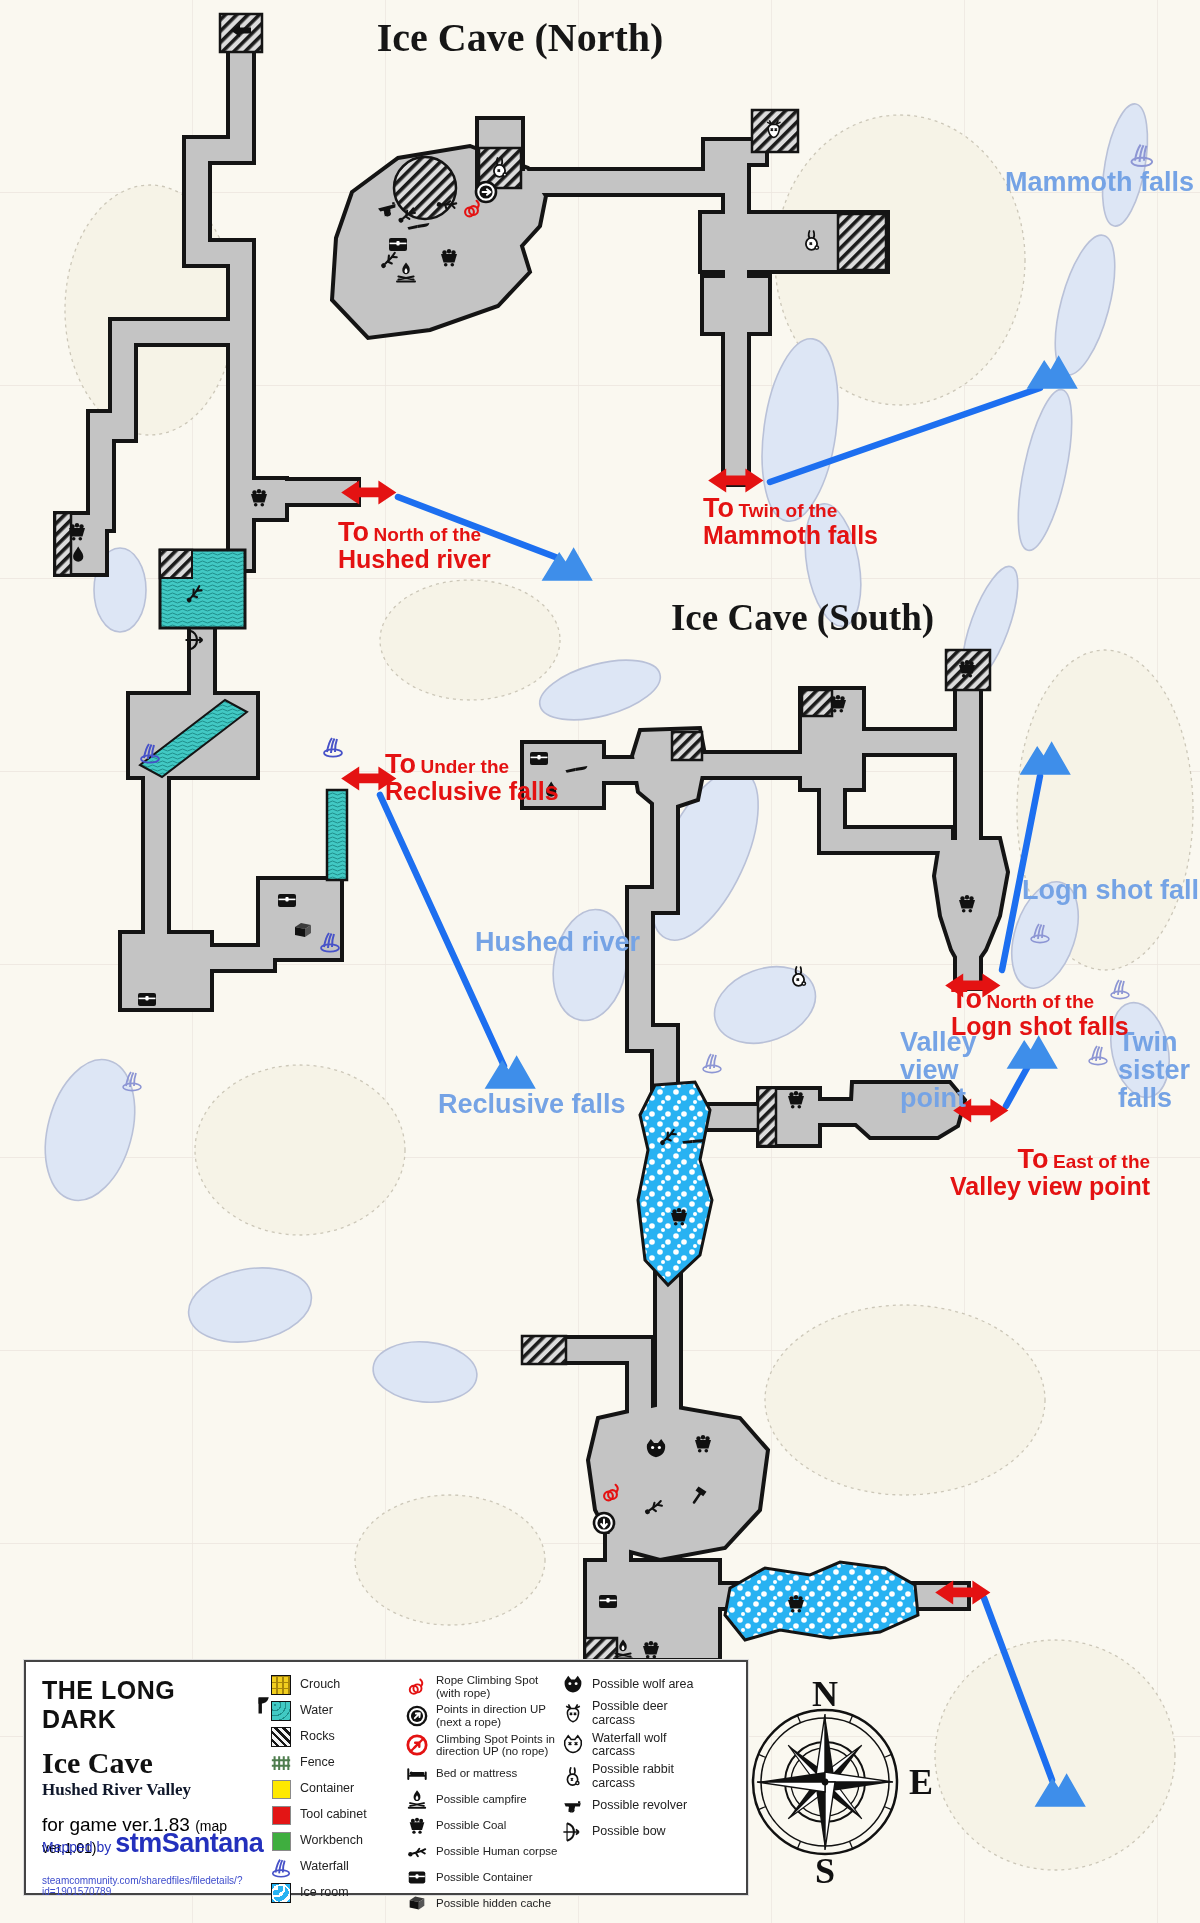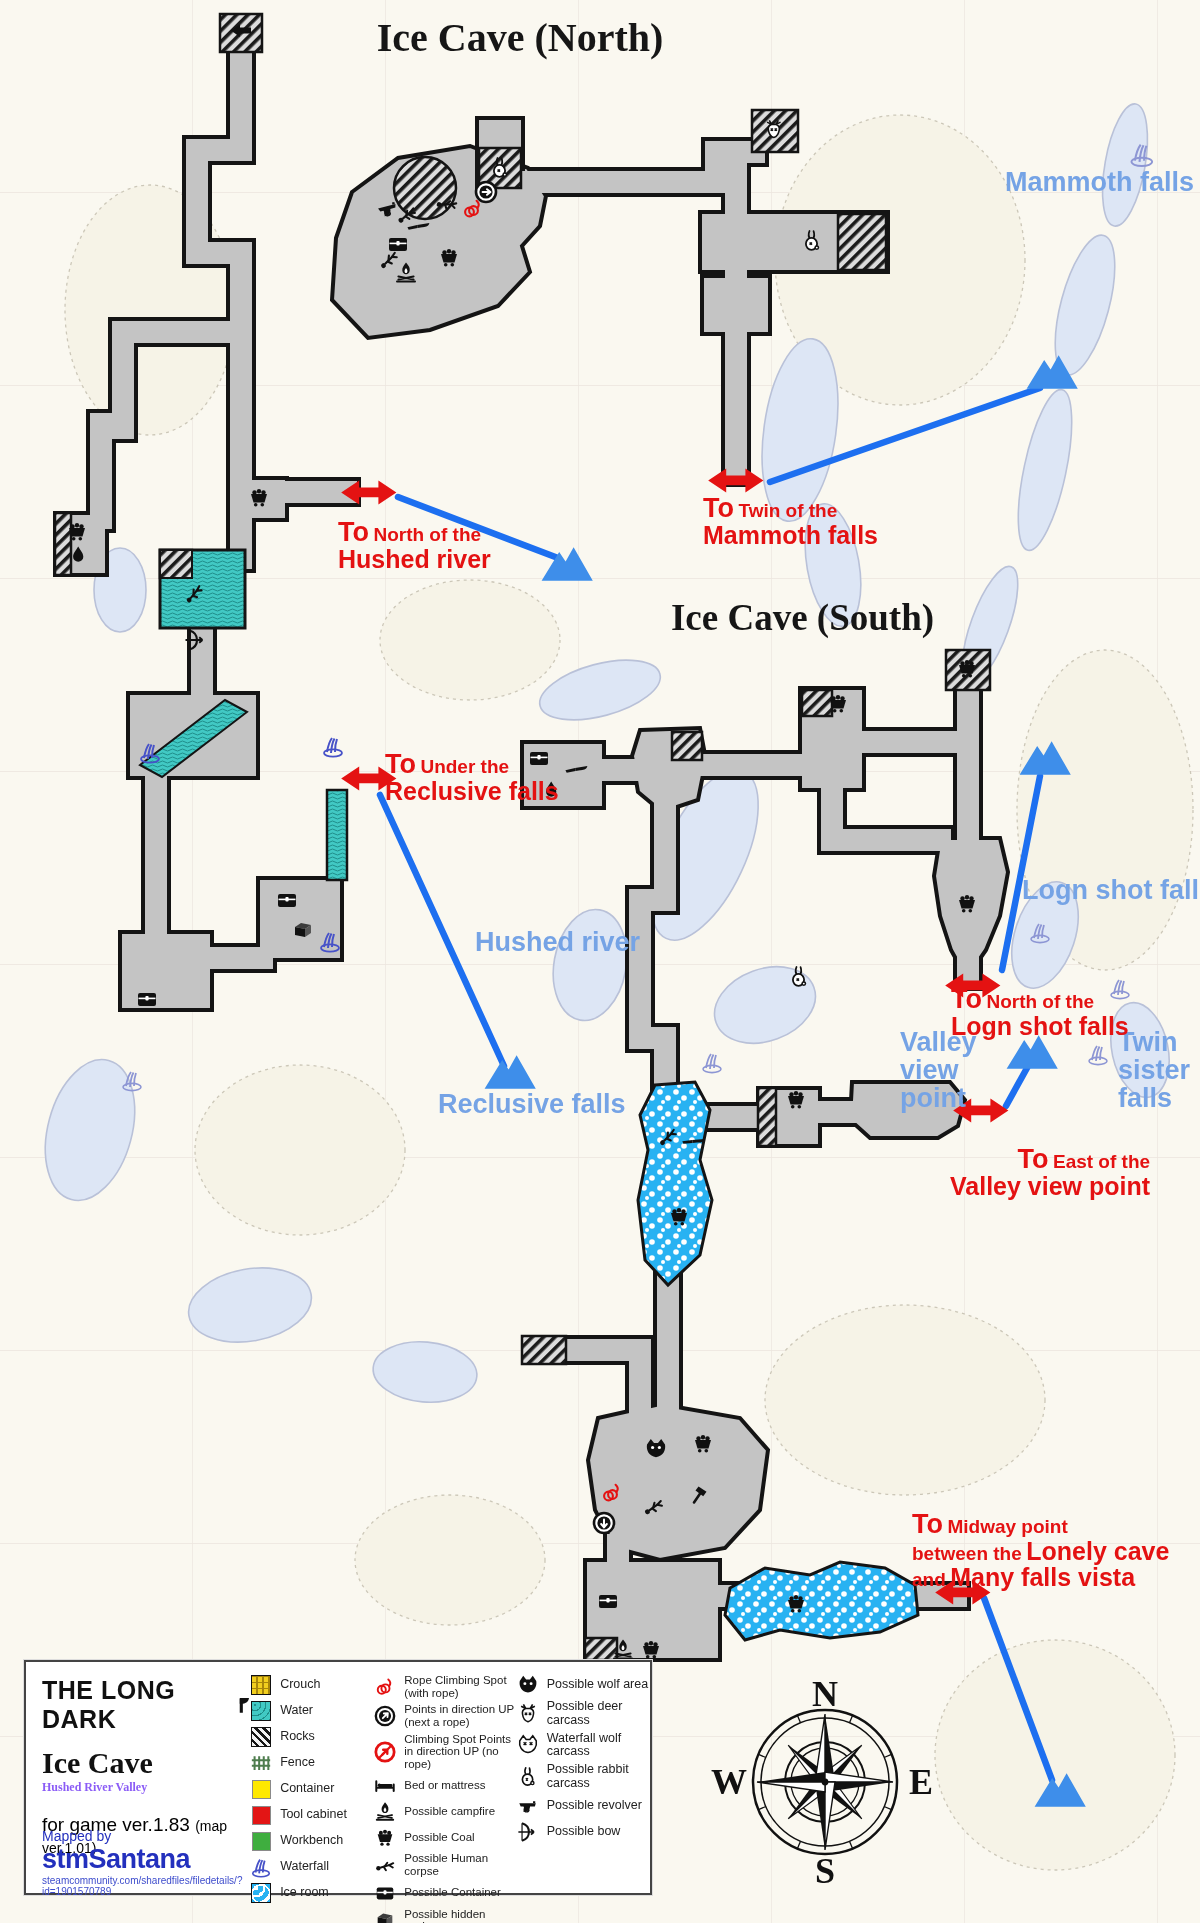--- a/index.html
+++ b/index.html
@@ -9,26 +9,26 @@
   .title{font-family:"Liberation Serif",serif;font-weight:bold;color:#161616;text-align:center;}
   .t-n{font-size:40px;}
   .t-s{font-size:37px;}
   .place{color:#75a3e5;font-weight:bold;font-size:27px;line-height:1.04;}
   .wrap{white-space:normal;}
   .exit{color:#e41212;font-weight:bold;line-height:1.04;}
   .exit .to{font-size:27px;letter-spacing:0px;}
   .exit .sm{font-size:19px;}
   .exit .lg{font-size:25px;}
   
-  .legend{position:absolute;left:24px;top:1660px;width:628px;height:235px;background:#fff;
+  .legend{position:absolute;left:24px;top:1660px;width:724px;height:235px;background:#fff;
           border:2.5px solid #444;box-sizing:border-box;display:flex;box-shadow:0 0 0 1px #ddd;}
   .lg-col0{width:244px;padding:14px 0 0 16px;box-sizing:border-box;position:relative;}
   .lg-logo{font-size:25px;font-weight:bold;letter-spacing:0.5px;color:#111;display:flex;align-items:center;gap:8px;}
   .lg-mapname{font-family:"Liberation Serif",serif;font-weight:bold;font-size:30px;color:#111;margin-top:14px;line-height:1;}
-  .lg-region{font-family:"Liberation Serif",serif;font-weight:bold;font-size:12px;color:#8b5cf6;margin-top:2px;}
+  .lg-region{font-family:"Liberation Serif",serif;font-weight:bold;font-size:17px;color:#0f172a;margin-top:2px;}
   .lg-ver{position:absolute;left:16px;top:152px;color:#000000;font-size:19px;}
   .lg-ver .mv{font-size:14px;}
   .lg-credit{position:absolute;left:16px;top:166px;color:#2330bd;font-size:14px;}
   .lg-credit .auth{font-size:27px;font-weight:bold;letter-spacing:-0.5px;}
   .lg-url{position:absolute;left:16px;top:213px;color:#3d4ccc;font-size:10px;}
   .lg-items{padding-top:12px;}
   .lrow{display:flex;align-items:center;gap:8px;margin-bottom:4px;}
   .lrow .li{width:22px;height:22px;flex:0 0 22px;display:flex;align-items:center;justify-content:center;}
   .lrow .lt{font-size:12.5px;color:#222;line-height:1.1;}
   .lg-col1{width:136px;}
@@ -456,25 +456,20 @@
   <div class="lg">Reclusive falls</div>
 </div>
 <div class="lbl exit" style="left:951px;top:985px;">
   <div><span class="to">To</span> <span class="sm">North of the</span></div>
   <div class="lg">Logn shot falls</div>
 </div>
 <div class="lbl exit" style="left:950px;top:1145px;text-align:right;">
   <div><span class="to">To</span> <span class="sm">East of the</span></div>
   <div class="lg">Valley view point</div>
 </div>
-<div class="lbl exit" style="left:912px;top:1510px;">
-  <div><span class="to">To</span> <span class="sm">Midway point</span></div>
-  <div><span class="sm">between the</span> <span class="lg">Lonely cave</span></div>
-  <div><span class="sm">and</span> <span class="lg">Many falls vista</span></div>
-</div>
 
 <div class="cl" style="left:825px;top:1694px;">N</div>
 <div class="cl" style="left:921px;top:1782px;">E</div>
 <div class="cl" style="left:825px;top:1871px;">S</div>
 <div class="cl" style="left:729px;top:1782px;">W</div>
 
 <div class="legend">
   <div class="lg-col0">
     <div class="lg-logo">
       <span>THE LONG DARK</span>

